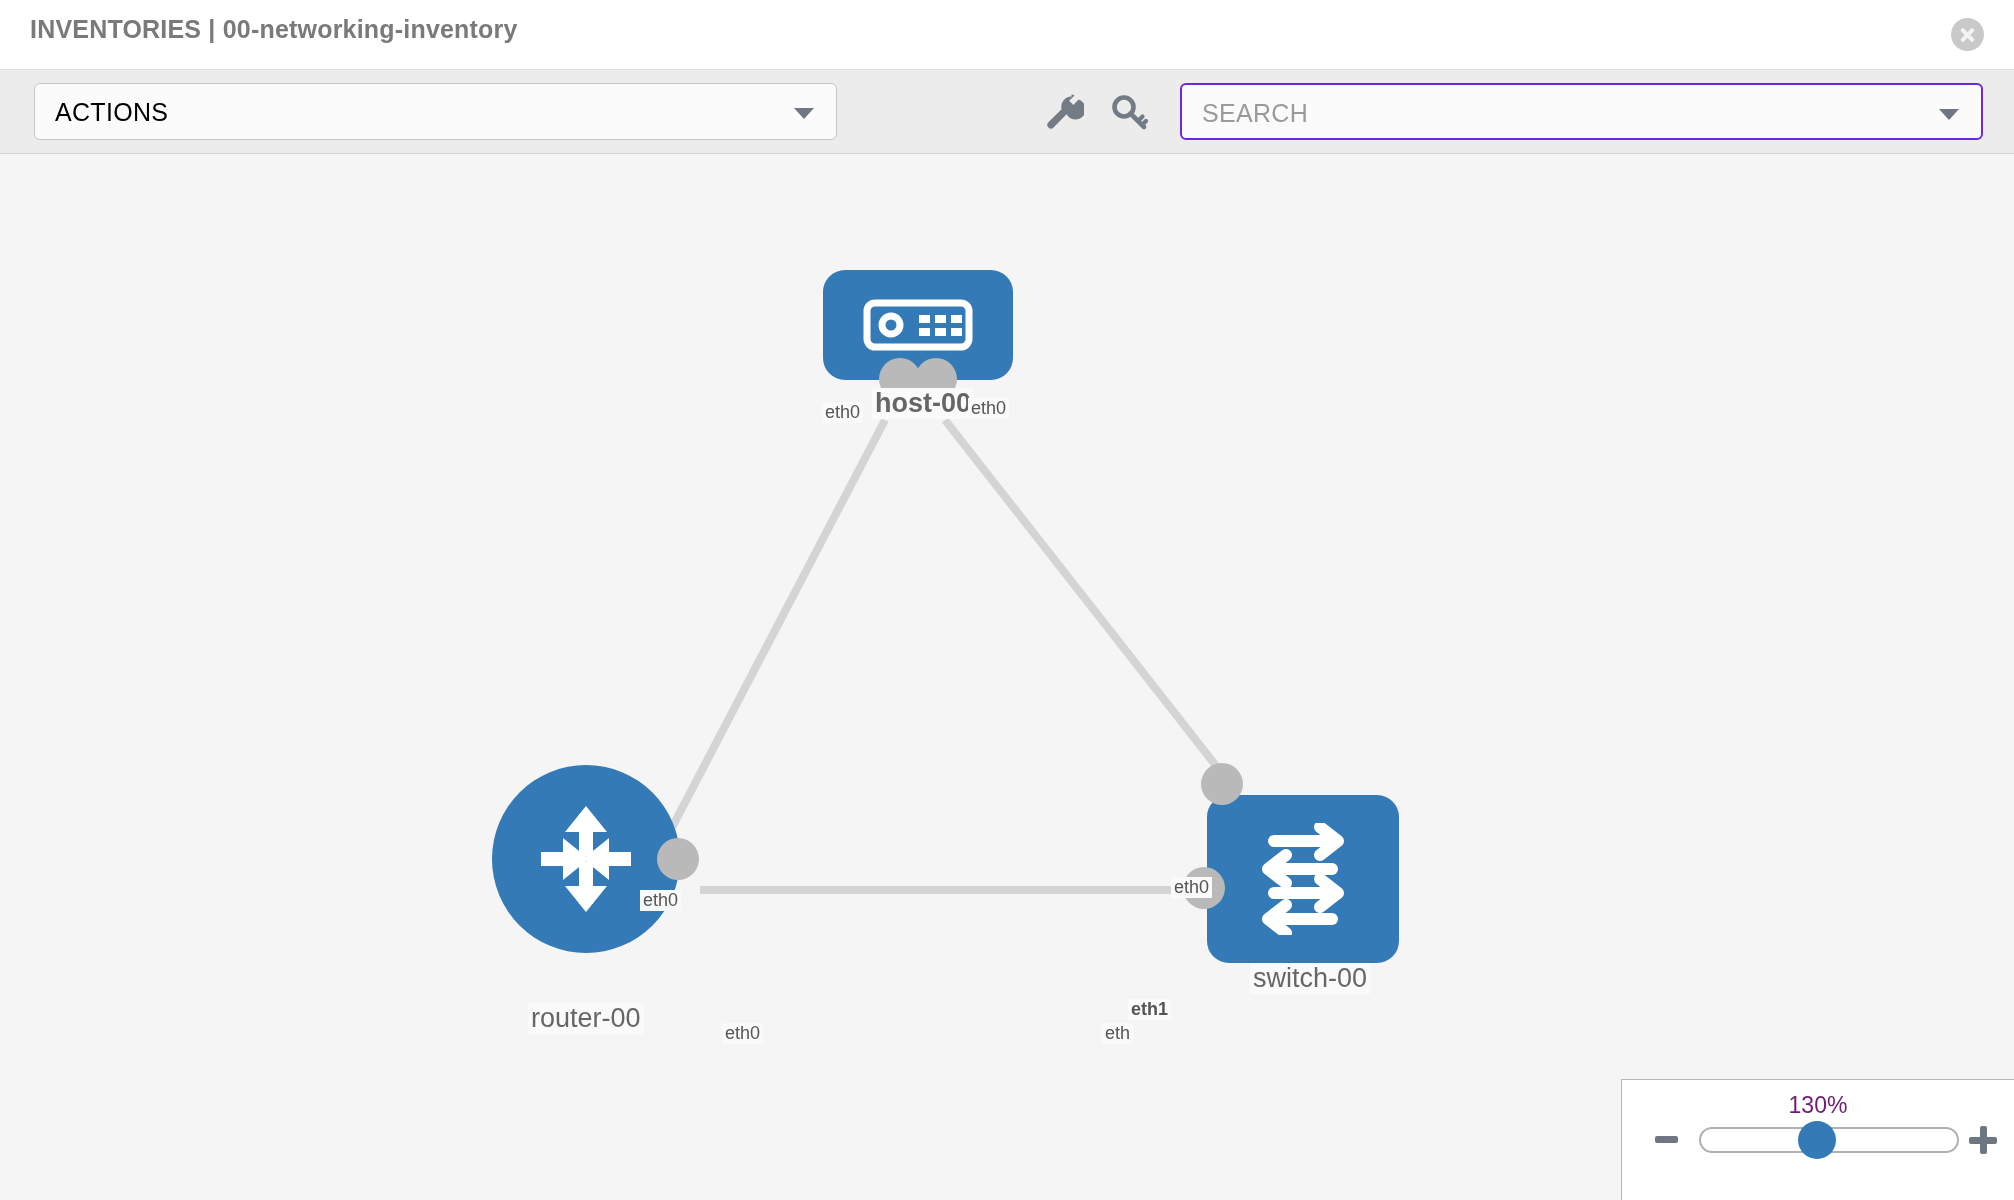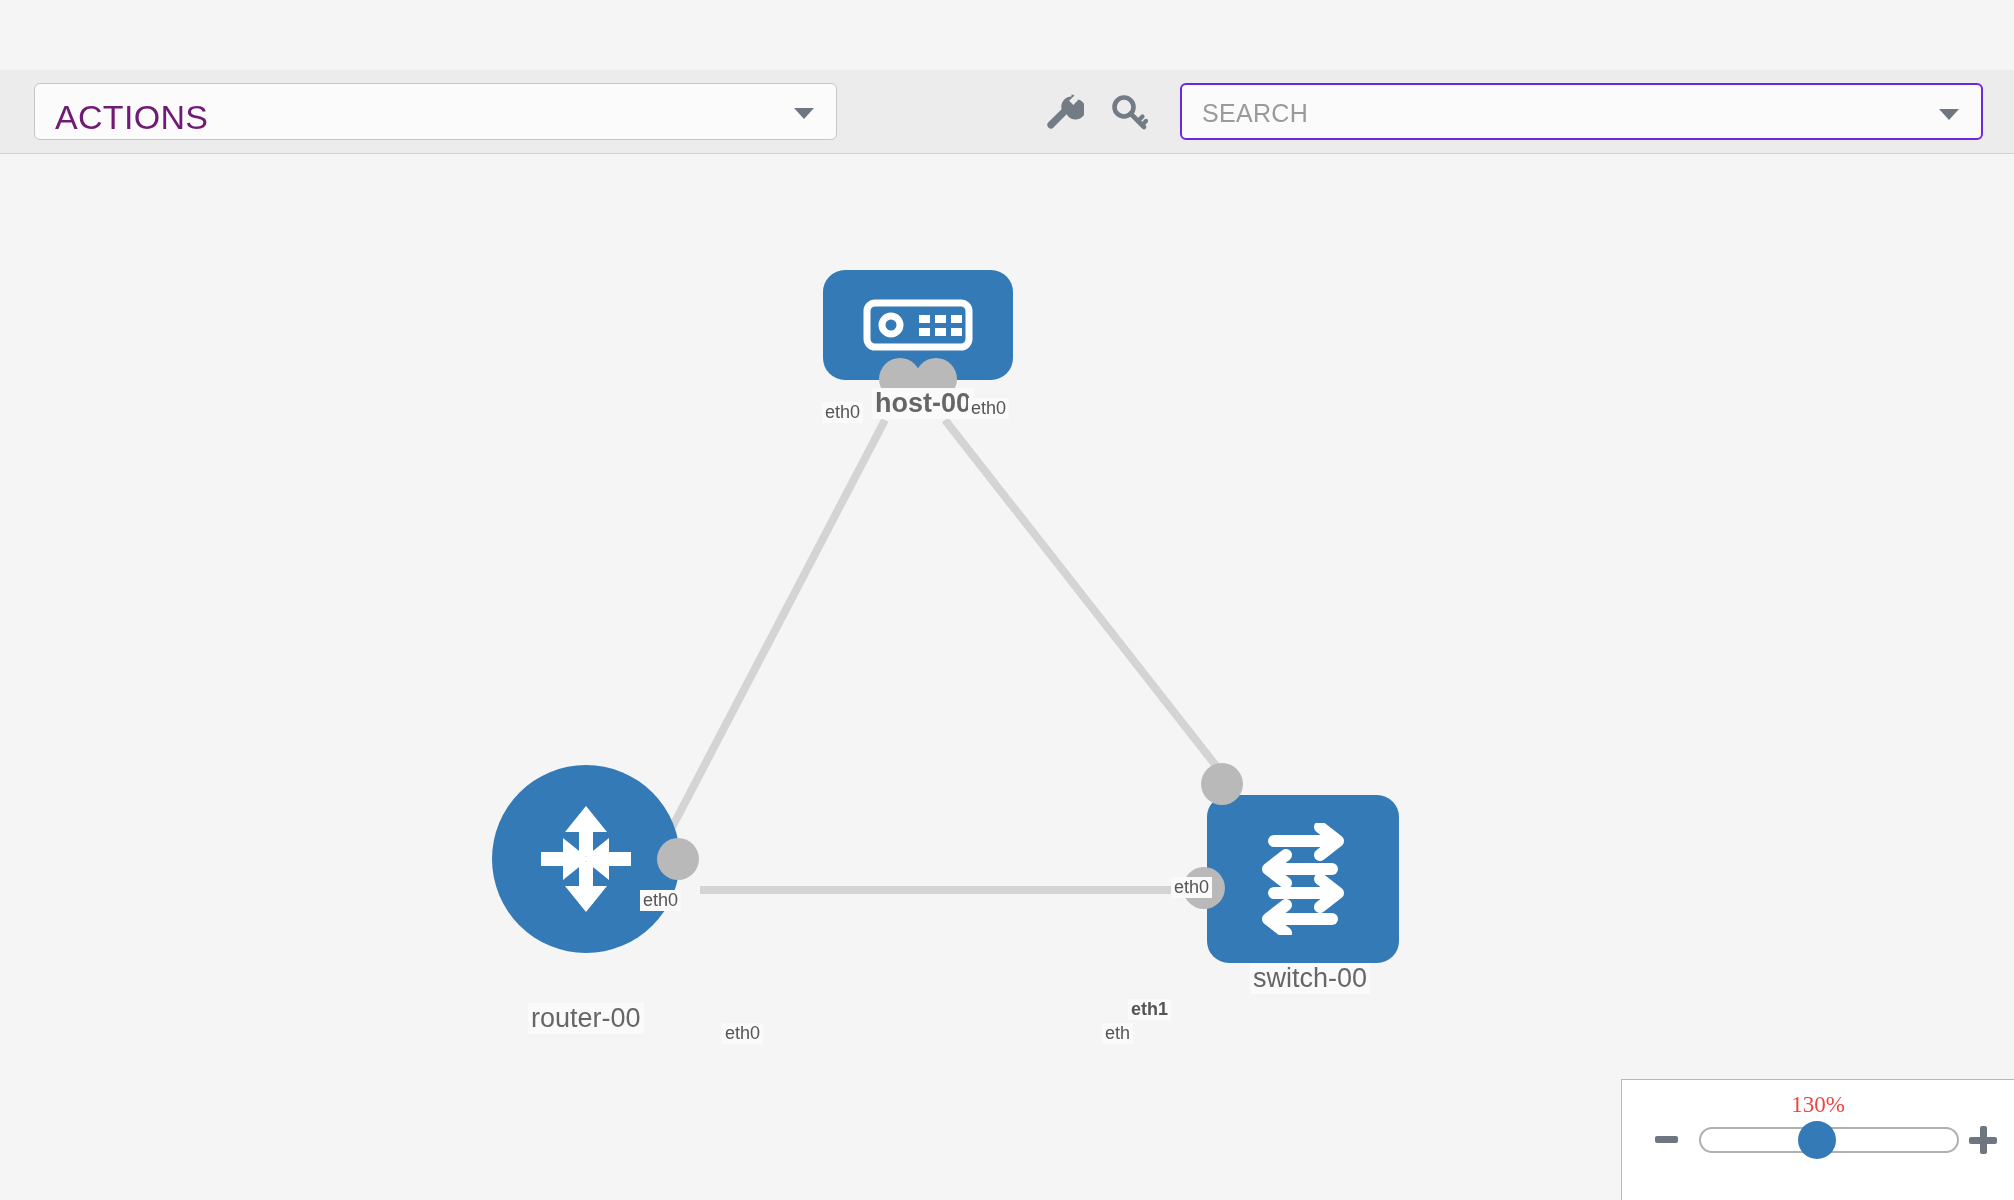--- a/index.html
+++ b/index.html
@@ -67,22 +67,22 @@
     position: absolute;
     left: 34px; top: 13px;
     width: 803px; height: 57px;
     background: #fbfbfb;
     border: 1px solid #c6c6c6;
     border-radius: 6px;
   }
   .actions-label {
     position: absolute;
     left: 20px; top: 14px;
-    font-size: 34px;
-    color: #701a75;
+    font-size: 25px;
+    color: #000000;
     letter-spacing: 0.3px;
   }
   .caret {
     position: absolute;
     right: 22px; top: 24px;
     width: 0; height: 0;
     border-left: 10px solid transparent;
     border-right: 10px solid transparent;
     border-top: 11px solid #6d7681;
   }
@@ -175,22 +175,21 @@
     width: 393px; height: 121px;
     background: #ffffff;
     border-top: 1px solid #b8b8b8;
     border-left: 1px solid #b8b8b8;
   }
   .zoom-value {
     position: absolute;
     top: 12px; left: 0; right: 0;
     text-align: center;
     font-size: 23px;
-    color: #ef4444;
-    font-family: Liberation Serif, serif;
+    color: #701a75;
   }
   .zoom-minus {
     position: absolute;
     left: 33px; top: 56px;
     width: 23px; height: 7px;
     background: #6d7681;
     border-radius: 2px;
     cursor: pointer;
   }
   .zoom-track {
@@ -223,20 +222,24 @@
     border-radius: 2px;
   }
   .zoom-plus::before { left: 0; top: 11px; width: 28px; height: 7px; }
   .zoom-plus::after  { left: 11px; top: 0; width: 7px; height: 28px; }
 </style>
 </head>
 <body>
 
 <div id="app">
 
+  <div class="header">
+    <div class="header-title">INVENTORIES | 00-networking-inventory</div>
+    <div class="close-btn"></div>
+  </div>
 
   <div class="toolbar">
 
     <div class="actions-select">
       <div class="actions-label">ACTIONS</div>
       <div class="caret"></div>
     </div>
 
     <div class="tool-icon icon-wrench">
       <svg width="44" height="44" viewBox="0 0 44 44">

